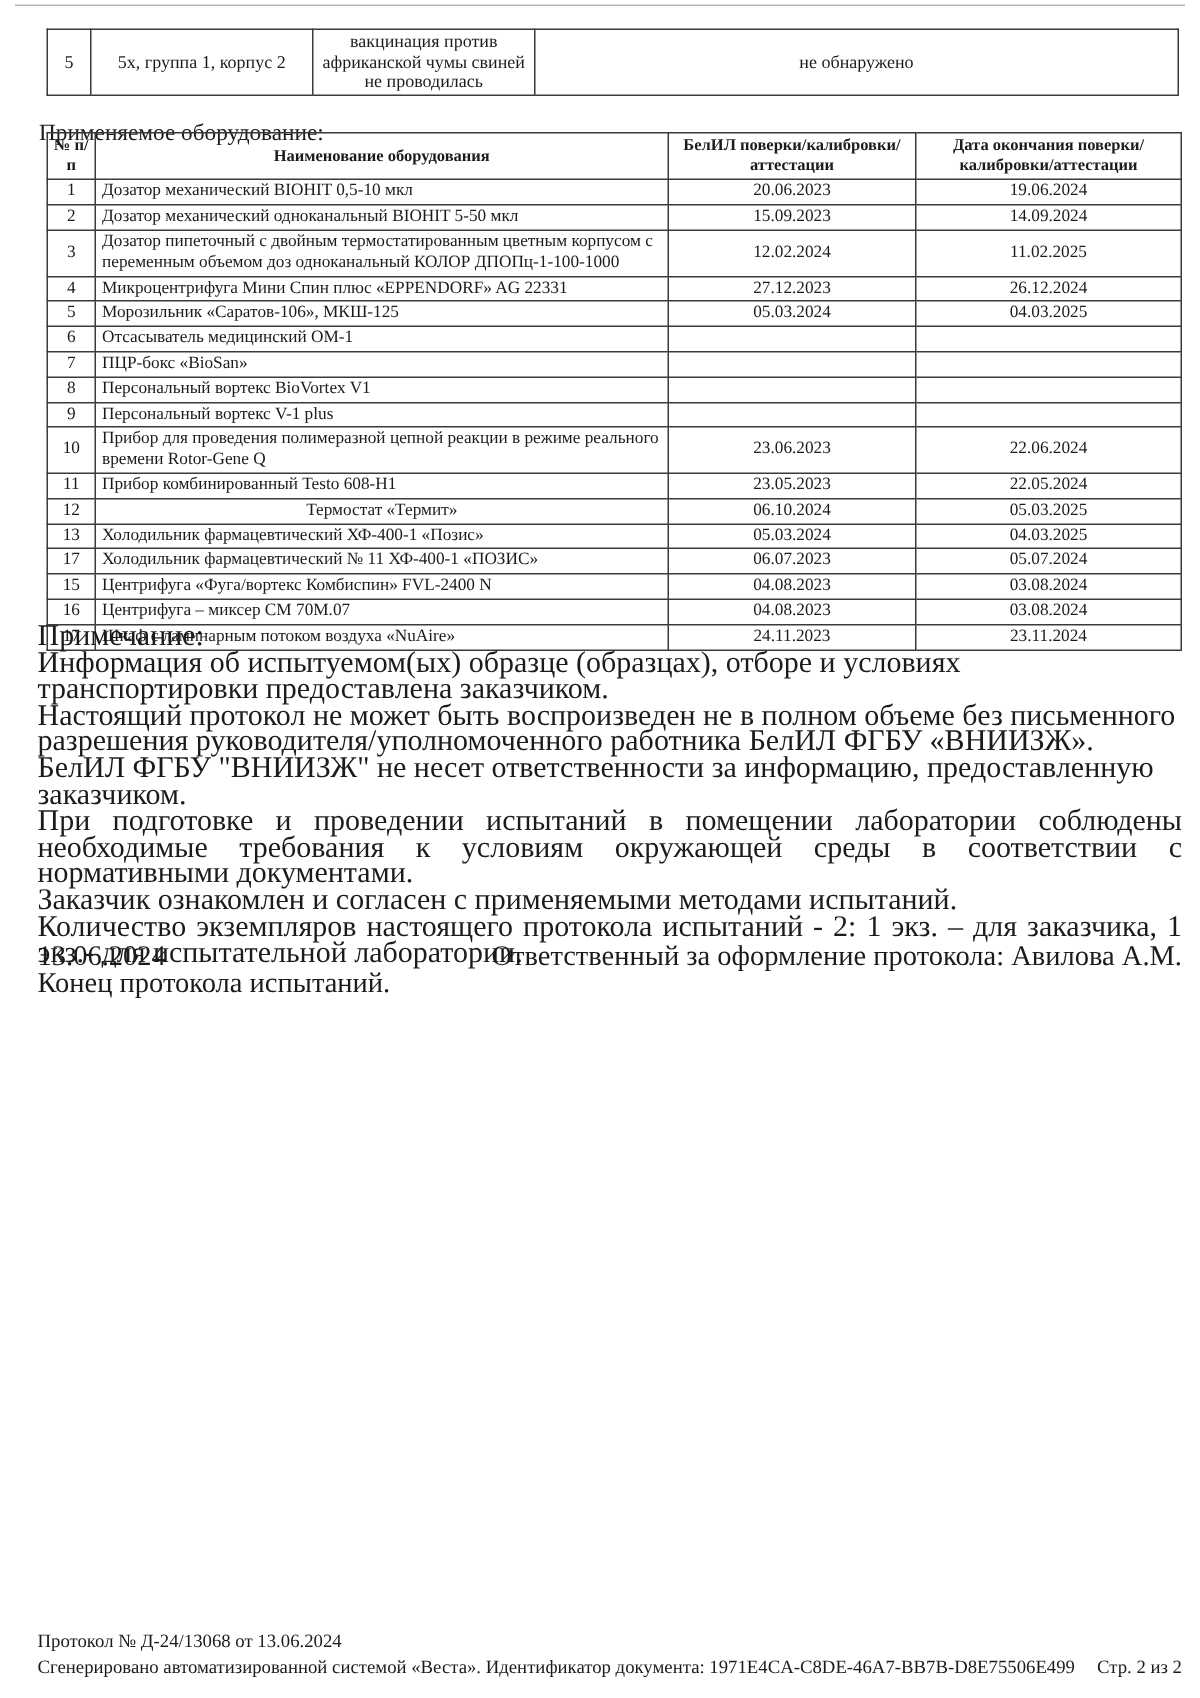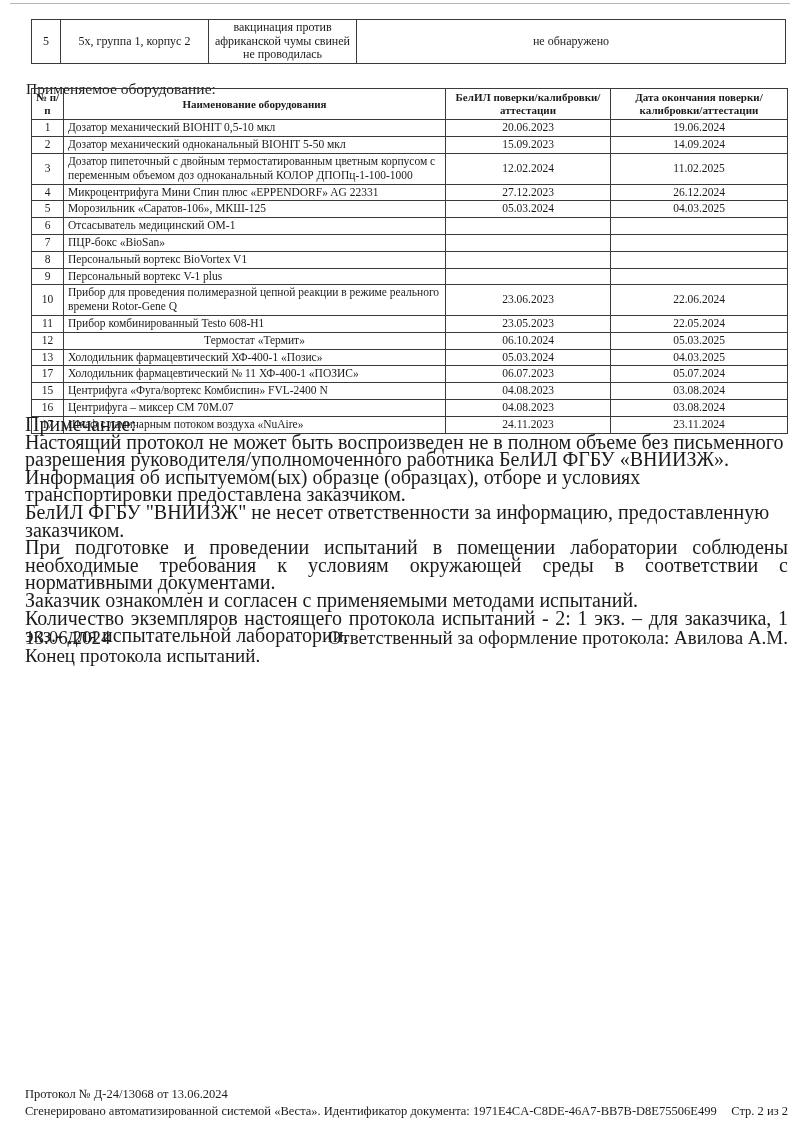--- a/index.html
+++ b/index.html
@@ -186,22 +186,22 @@
           <td style="text-align: left;">Шкаф с ламинарным потоком воздуха «NuAire»</td>
           <td style="text-align: center;">24.11.2023</td>
           <td style="text-align: center;">23.11.2024</td>
         </tr>
       </tbody>
   </table>
 
   <div class="notes">
     <div class="note-line">Примечание:</div>
     <div>
+        <div class="note-line">Информация об испытуемом(ых) образце (образцах), отборе и условиях транспортировки предоставлена заказчиком.</div>
         <div class="note-line">Настоящий протокол не может быть воспроизведен не в полном объеме без письменного разрешения руководителя/уполномоченного работника БелИЛ ФГБУ «ВНИИЗЖ».</div>
-        <div class="note-line">Информация об испытуемом(ых) образце (образцах), отборе и условиях транспортировки предоставлена заказчиком.</div>
         <div class="note-line">БелИЛ ФГБУ "ВНИИЗЖ" не несет ответственности за информацию, предоставленную заказчиком.</div>
         <div class="note-line justify">При подготовке и проведении испытаний в помещении лаборатории соблюдены необходимые требования к условиям окружающей среды в соответствии с нормативными документами.</div>
         <div class="note-line">Заказчик ознакомлен и согласен с применяемыми методами испытаний.</div>
         <div class="note-line justify">Количество экземпляров настоящего протокола испытаний - 2: 1 экз. – для заказчика, 1 экз.- для испытательной лаборатории.</div>
       </div>
   </div>
 
   <div class="signoff">
     <div class="signoff-row">
       <span>13.06.2024</span>

